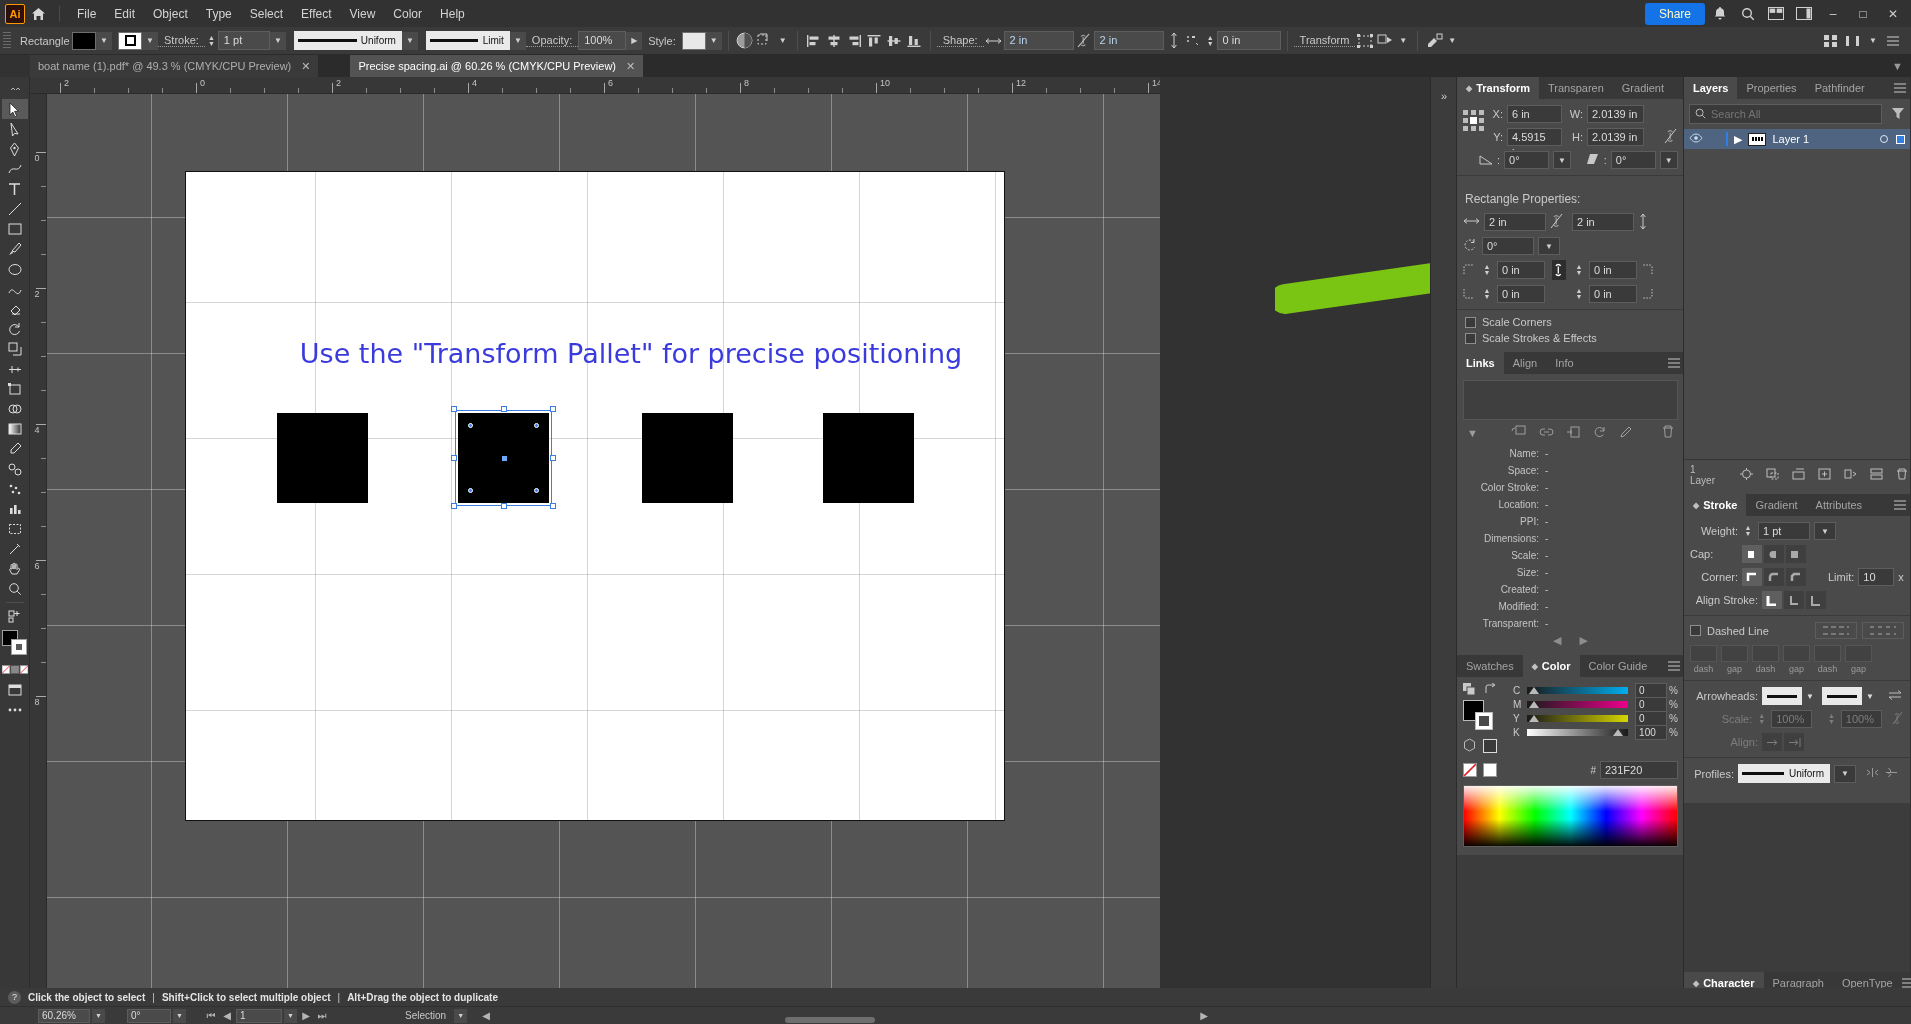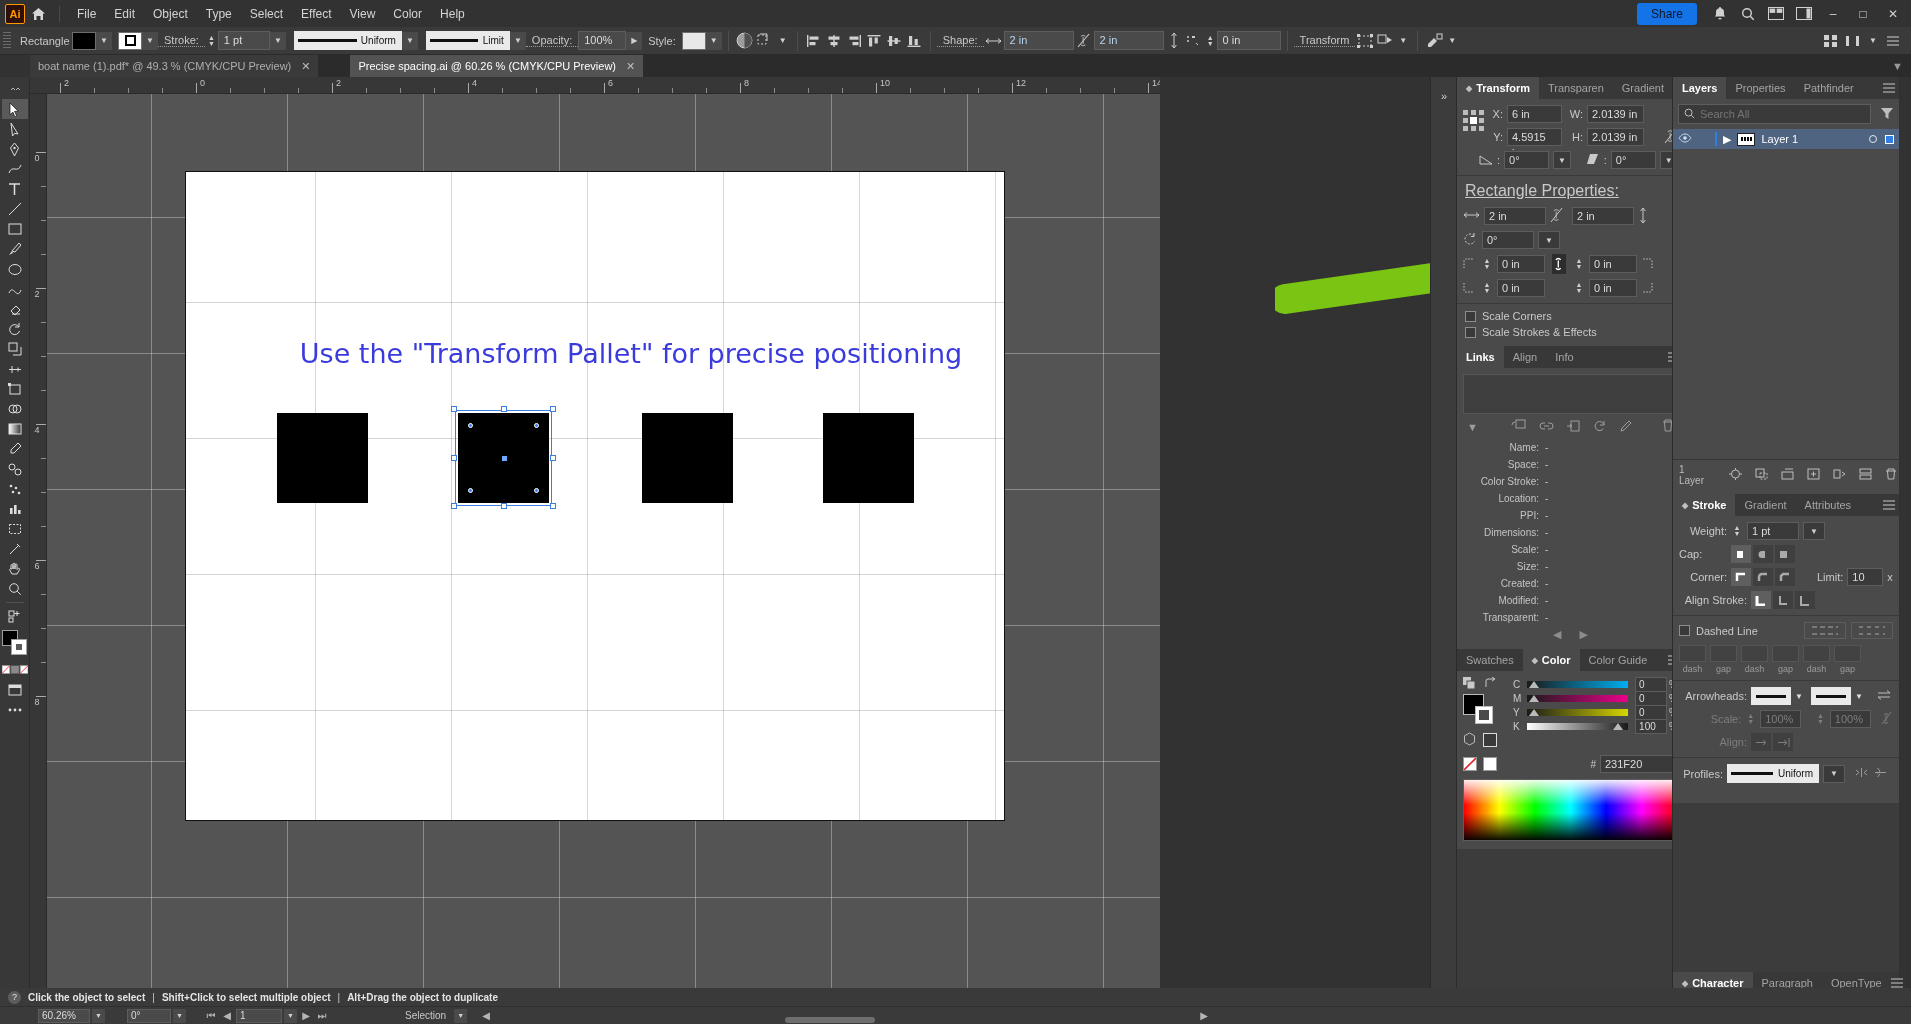--- a/index.html
+++ b/index.html
@@ -20,22 +20,22 @@
     width:20px; height:20px; margin-left:5px; background:#2d0f0c;
     border:1px solid #ff9a00; border-radius:2px; color:#ff9a00;
     font-size:11px; font-weight:bold; display:flex; align-items:center;
     justify-content:center; font-family:"Liberation Sans",sans-serif;
   }
   .home-ico { width:26px; height:27px; display:flex; align-items:center; justify-content:center; }
   .vdiv { width:1px; height:16px; background:#4a4a4a; margin:0 8px; }
   .menu-item { padding:4px 9px; color:#d4d4d4; font-size:12px; cursor:default; }
   .mb-right { margin-left:auto; display:flex; align-items:center; gap:2px; padding-right:4px; }
   .share-btn {
-    background:#1473e6; color:#0f172a; border-radius:3px; padding:4px 14px;
-    font-size:12px; margin-right:8px;text-align:center;
+    background:#1473e6; color:#fef9c3; border-radius:3px; padding:4px 14px;
+    font-size:12px; text-align:center;
   }
   .icon-btn { width:26px; height:24px; display:flex; align-items:center; justify-content:center; color:#d0d0d0; }
   .win-btn { width:28px; height:26px; display:flex; align-items:center; justify-content:center; color:#d0d0d0; font-size:12px; }
 
   
   .controlbar {
     position:absolute; top:27px; left:0; width:1911px; height:28px;
     background:#3a3a3a; display:flex; align-items:center; border-bottom:1px solid #2b2b2b;
   }
   .grip { width:8px; height:18px; margin:0 3px;
@@ -117,21 +117,21 @@
   .sel-box .anc { position:absolute; width:5px; height:5px; border-radius:50%;
       background:#3d7fe0; border:1px solid #fff; }
   .sel-box .ctr { position:absolute; left:50%; top:50%; width:5px; height:5px; margin:-2px 0 0 -2px;
       background:#6ea8ff; }
 
   .green-arrow { position:absolute; left:1245px; top:50px; pointer-events:none; }
 
   
   .rightcol { position:absolute; top:77px; right:227px; width:228px; bottom:30px;
      background:#3c3c3c; border-left:1px solid #2b2b2b; }
-  .farcol { position:absolute; top:77px; right:12px; width:227px; bottom:30px;
+  .farcol { position:absolute; top:77px; right:1px; width:227px; bottom:30px;
      background:#3c3c3c; border-left:1px solid #2b2b2b; }
   .dockstrip { position:absolute; top:77px; right:455px; width:26px; bottom:30px;
      background:#3c3c3c; border-left:1px solid #2b2b2b; padding-top:6px; }
   .dock-ico { width:26px; height:26px; display:flex; align-items:center; justify-content:center; color:#cfcfcf; }
 
   .panel-tabs { display:flex; align-items:stretch; height:22px; background:#383838; }
   .ptab { display:flex; align-items:center; padding:0 9px; font-size:11px; color:#a4a4a4; background:#383838; }
   .ptab.active { background:#4a4a4a; color:#fff; font-weight:bold; }
   .ptab .dbl { font-size:8px; margin-right:4px; color:#c0c0c0; line-height:7px; }
   .panel-menu { margin-left:auto; width:20px; display:flex; align-items:center; justify-content:center; color:#c9c9c9; }
@@ -139,21 +139,21 @@
 
   .fld { background:#3a3a3a; border:1px solid #5d5d5d; color:#dcdcdc; height:18px;
      line-height:16px; padding:0 4px; font-size:11px; }
   .fldlbl { font-size:11px; color:#c9c9c9; }
   .row { display:flex; align-items:center; gap:4px; margin-bottom:5px; }
   .refpoint { display:grid; grid-template-columns:repeat(3,5px); grid-gap:3px; }
   .refpoint i { width:5px; height:5px; background:#bdbdbd; display:block; }
   .refpoint i.on { background:#fff; outline:1px solid #fff; }
   .ck { width:11px; height:11px; border:1px solid #8d8d8d; background:#3a3a3a; display:inline-block; }
   .ckrow { display:flex; align-items:center; gap:6px; font-size:11px; margin:4px 0 0 2px; }
-  .sec-title { font-size:16px; color:#c9c9c9; margin:6px 0 6px 2px;text-decoration:underline; }
+  .sec-title { font-size:12px; color:#c9c9c9; margin:16px 0 6px 2px; }
   .hsep { height:1px; background:#3a3a3a; margin:6px -6px; }
   .drop { width:22px; height:18px; background:#3a3a3a; border:1px solid #5d5d5d;
      display:flex; align-items:center; justify-content:center; font-size:8px; color:#d0d0d0; }
   .stp { width:12px; display:flex; flex-direction:column; align-items:center; color:#cfcfcf;
      font-size:7px; line-height:6px; }
 
   .links-box { background:#3f3f3f; border:1px solid #555; height:40px; }
   .links-toolbar { display:flex; align-items:center; gap:13px; padding:5px 4px; color:#9d9d9d; }
   .info-row { display:flex; font-size:10px; color:#c4c4c4; line-height:17px; }
   .info-row .k { width:82px; text-align:right; padding-right:6px; }

